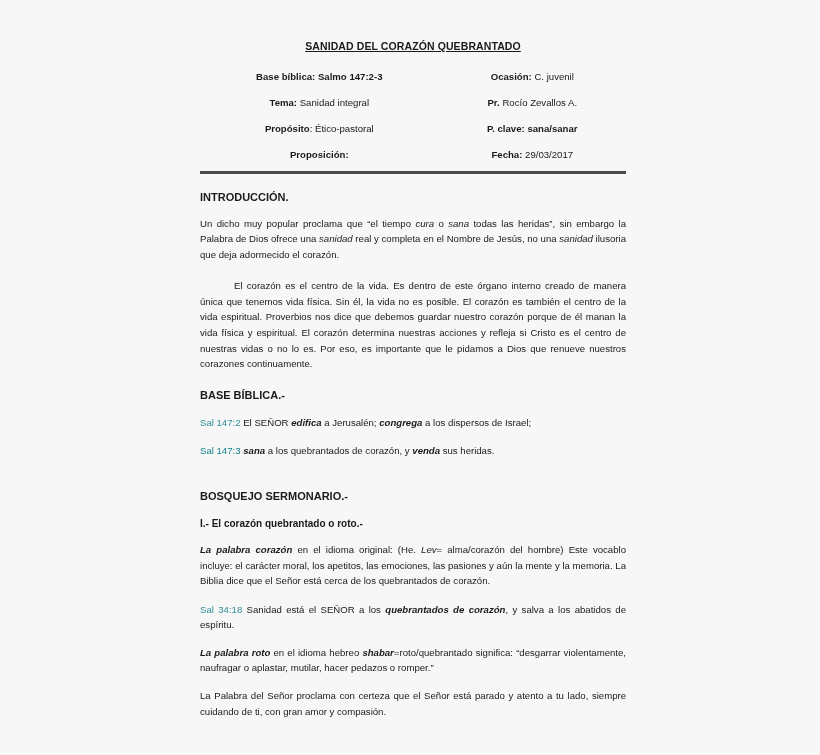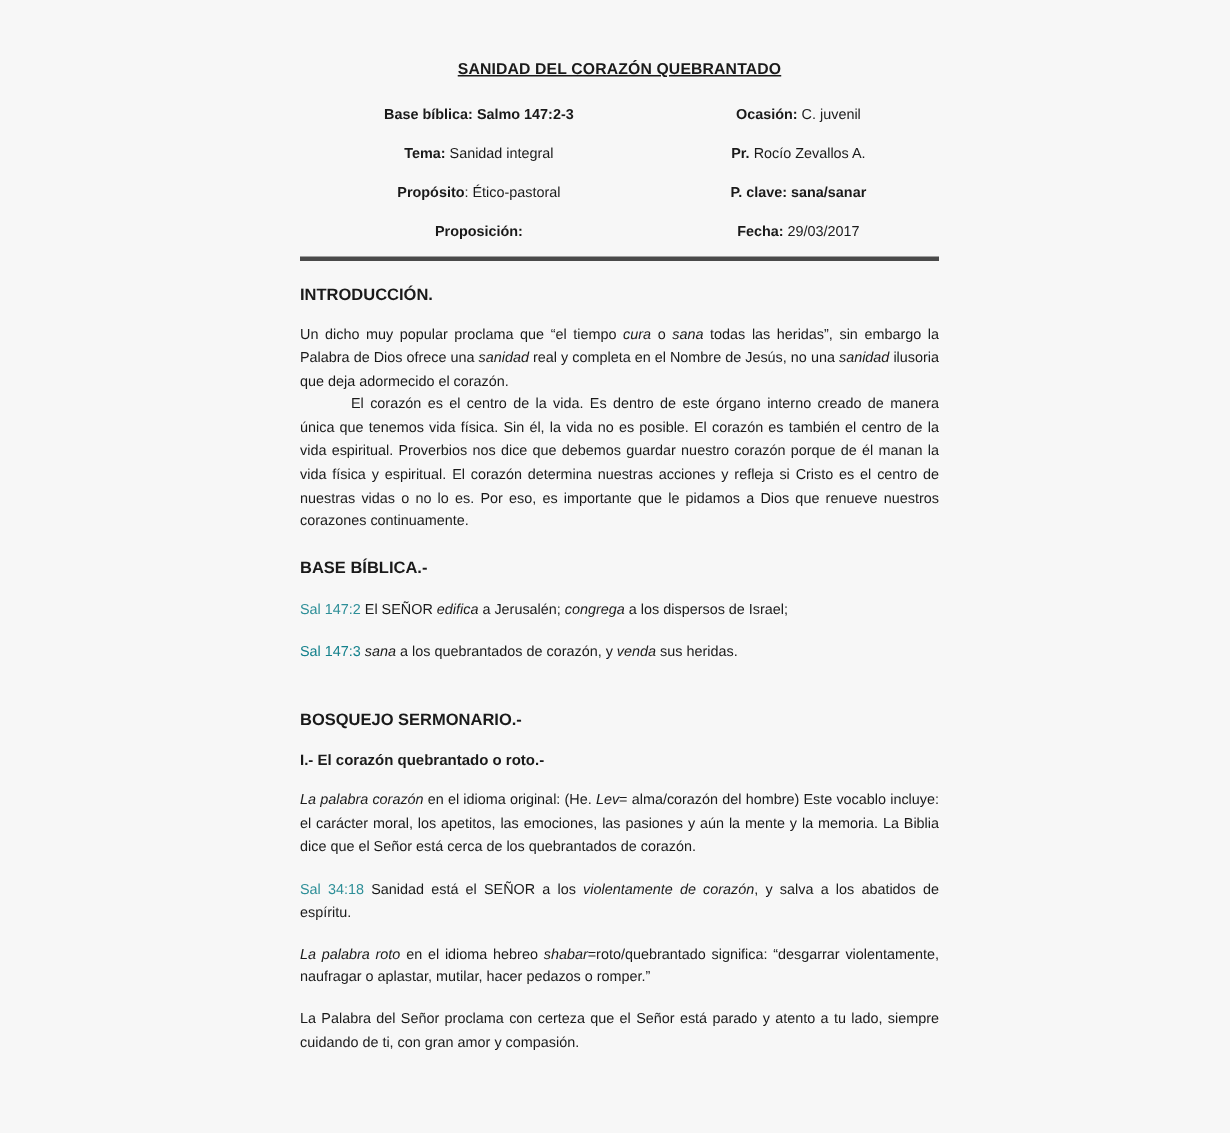--- a/index.html
+++ b/index.html
@@ -87,37 +87,37 @@
 
   
   p.body {
     font-size: 9.6px;
     line-height: 1.62;
     text-align: justify;
     margin: 12px 0 0 0;
   }
   p.body.indent {
     text-indent: 34px;
-    margin-top: 0;
+    margin-top: 16px;
   }
   p.verse {
     font-size: 9.6px;
     line-height: 1.62;
     text-align: justify;
     margin: 13px 0 0 0;
   }
   .ref {
     color: #2e8f98;
   }
   .ref.bold {
     color: #14818c;
     font-weight: normal;
   }
   .it { font-style: italic; }
-  .bi { font-style: italic; font-weight: normal; }
+  .bi { font-style: italic; font-weight: bold; }
 
   .gap-lg { height: 14px; }
 </style>
 </head>
 <body>
 
 <div class="page">
   <div class="content">
 
     <div class="doc-title">SANIDAD DEL CORAZÓN QUEBRANTADO</div>
@@ -181,20 +181,20 @@
     <p class="verse"><span class="ref bold">Sal 147:3</span><span>  </span><span class="bi">sana</span><span> a los quebrantados de corazón, y </span><span class="bi">venda</span><span> sus heridas.</span></p>
 
     <div class="gap-lg"></div>
 
     <div class="section-heading">BOSQUEJO SERMONARIO.-</div>
 
     <div class="sub-heading">I.- El corazón quebrantado o roto.-</div>
 
     <p class="body"><span class="bi">La palabra corazón</span><span> en el idioma original: (He. </span><span class="it">Lev</span><span>= alma/corazón del hombre) Este vocablo incluye: el carácter moral, los apetitos, las emociones, las pasiones y aún la mente y la memoria. La Biblia dice que el Señor está cerca de los quebrantados de corazón.</span></p>
 
-    <p class="verse"><span class="ref">Sal 34:18</span><span>  Sanidad está el SEÑOR a los </span><span class="bi">violentamente de corazón</span><span>, y salva a los abatidos de espíritu.</span></p>
+    <p class="verse"><span class="ref">Sal 34:18</span><span>  Sanidad está el SEÑOR a los </span><span class="bi">quebrantados de corazón</span><span>, y salva a los abatidos de espíritu.</span></p>
 
     <p class="body"><span class="bi">La palabra roto</span><span> en el idioma hebreo </span><span class="bi">shabar</span><span>=roto/quebrantado significa: “desgarrar violentamente, naufragar o aplastar, mutilar, hacer pedazos o romper.”</span></p>
 
     <p class="body">La Palabra del Señor proclama con certeza que el Señor está parado y atento a tu lado, siempre cuidando de ti, con gran amor y compasión.</p>
 
   </div>
 </div>
 
 </body></html>

